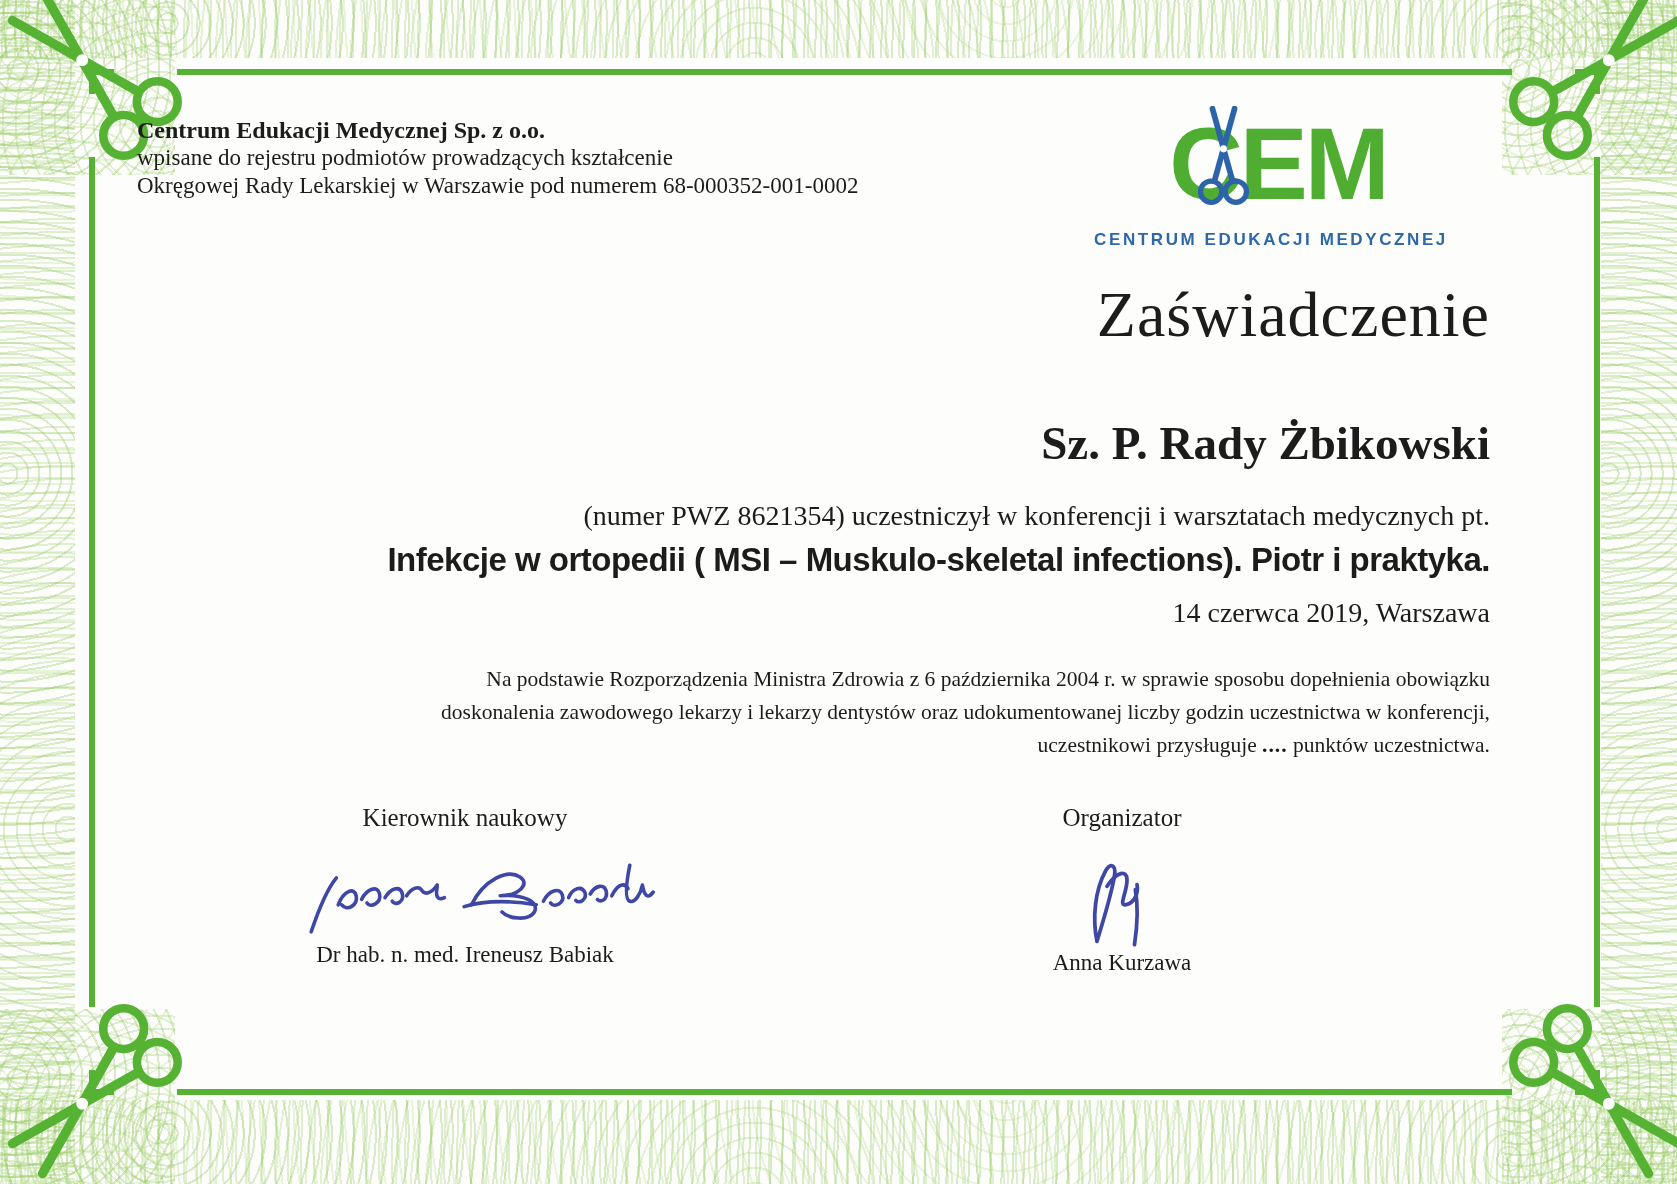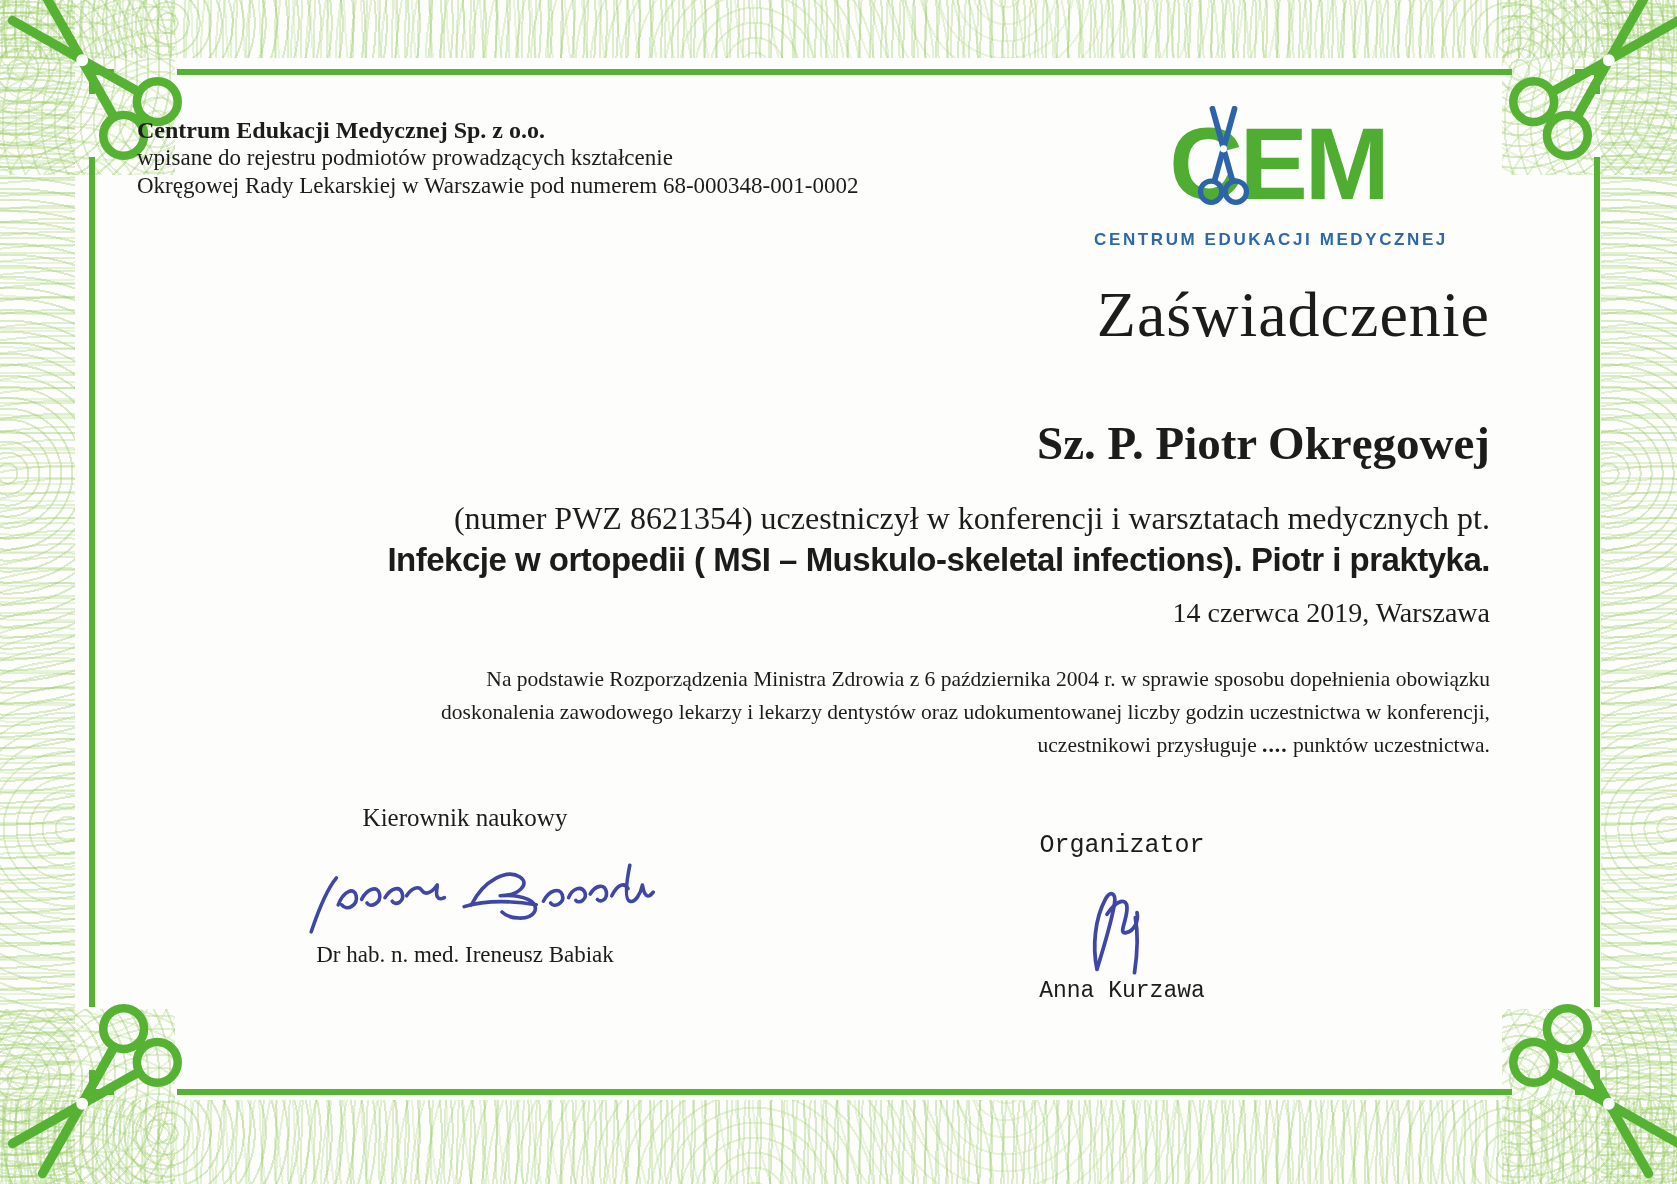--- a/index.html
+++ b/index.html
@@ -40,33 +40,33 @@
   .logo-forceps{position:absolute;left:116px;top:-12px;color:#2d64a9;}
   .logo-wordmark{
     font-family:"Liberation Sans", sans-serif;font-weight:bold;
     font-size:17px;letter-spacing:2.6px;color:#2d68a8;margin-top:20px;white-space:nowrap;
   }
 
   
   .col{position:absolute;left:90px;width:1400px;text-align:right;}
   .cert-title{top:278px;font-size:64px;letter-spacing:1px;}
   .recipient{top:416px;font-size:47px;font-weight:bold;}
-  .intro-line{top:500px;font-size:32px;}
+  .intro-line{top:500px;font-size:28px;}
   .topic-line{
     top:541px;font-size:33px;font-weight:bold;
     font-family:"Liberation Sans", sans-serif;letter-spacing:-0.5px;white-space:nowrap;
   }
   .date-line{top:597px;font-size:28px;}
   .legal{top:663px;font-size:21.5px;line-height:33px;}
   .legal .dots{font-weight:bold;letter-spacing:1px;}
 
   
   .sig-col{position:absolute;text-align:center;}
   .sig-left{left:295px;top:804px;width:340px;}
-  .sig-right{left:947px;top:831px;width:350px;font-family:Liberation Mono, monospace;}
+  .sig-right{left:947px;top:804px;width:350px;}
   .sig-role{font-size:25px;}
   .sig-name{font-size:23px;}
   .sig-draw{display:block;margin:0 auto;}
   .sig-left .sig-draw{margin-top:16px;margin-bottom:2px;}
   .sig-right .sig-draw{margin-top:14px;margin-bottom:0px;}
 </style>
 </head>
 <body>
 
 <div class="page">
@@ -106,39 +106,39 @@
       <use href="#forceps" transform="translate(96,74) rotate(-45) scale(0.85) translate(-60,-120)"></use>
       <use href="#forceps" transform="translate(1595,74) rotate(45) scale(0.85) translate(-60,-120)"></use>
       <use href="#forceps" transform="translate(96,1090) rotate(-135) scale(0.85) translate(-60,-120)"></use>
       <use href="#forceps" transform="translate(1595,1090) rotate(135) scale(0.85) translate(-60,-120)"></use>
     </g>
   </svg>
 
   <div class="company">
     <div class="b">Centrum Edukacji Medycznej Sp. z o.o.</div>
     <div>wpisane do rejestru podmiotów prowadzących kształcenie</div>
-    <div>Okręgowej Rady Lekarskiej w Warszawie pod numerem 68-000348-001-0002</div>
+    <div>Okręgowej Rady Lekarskiej w Warszawie pod numerem 68-000352-001-0002</div>
   </div>
 
   <div class="logo">
     <div class="logo-acronym">CEM</div>
     <svg class="logo-forceps" width="53" height="106" viewBox="0 0 120 240">
       <g stroke="currentColor">
         <line x1="35" y1="6" x2="80" y2="168" stroke-width="13" stroke-linecap="round"></line>
         <line x1="85" y1="6" x2="40" y2="168" stroke-width="13" stroke-linecap="round"></line>
         <circle cx="88" cy="194" r="24" fill="none" stroke-width="12"></circle>
         <circle cx="32" cy="194" r="24" fill="none" stroke-width="12"></circle>
         <circle cx="60" cy="97" r="8" fill="#ffffff" stroke="none"></circle>
       </g>
     </svg>
     <div class="logo-wordmark">CENTRUM EDUKACJI MEDYCZNEJ</div>
   </div>
 
   <div class="col cert-title">Zaświadczenie</div>
-  <div class="col recipient">Sz. P. Piotr Okręgowej</div>
+  <div class="col recipient">Sz. P. Rady Żbikowski</div>
   <div class="col intro-line">(numer PWZ 8621354) uczestniczył w konferencji i warsztatach medycznych pt.</div>
   <div class="col topic-line">Infekcje w ortopedii ( MSI – Muskulo-skeletal infections). Piotr i praktyka.</div>
   <div class="col date-line">14 czerwca 2019, Warszawa</div>
 
   <div class="col legal">
     <div>Na podstawie Rozporządzenia Ministra Zdrowia z 6 października 2004 r. w sprawie sposobu dopełnienia obowiązku</div>
     <div>doskonalenia zawodowego lekarzy i lekarzy dentystów oraz udokumentowanej liczby godzin uczestnictwa w konferencji,</div>
     <div><span>uczestnikowi przysługuje </span><span class="dots">....</span><span> punktów uczestnictwa.</span></div>
   </div>
 

